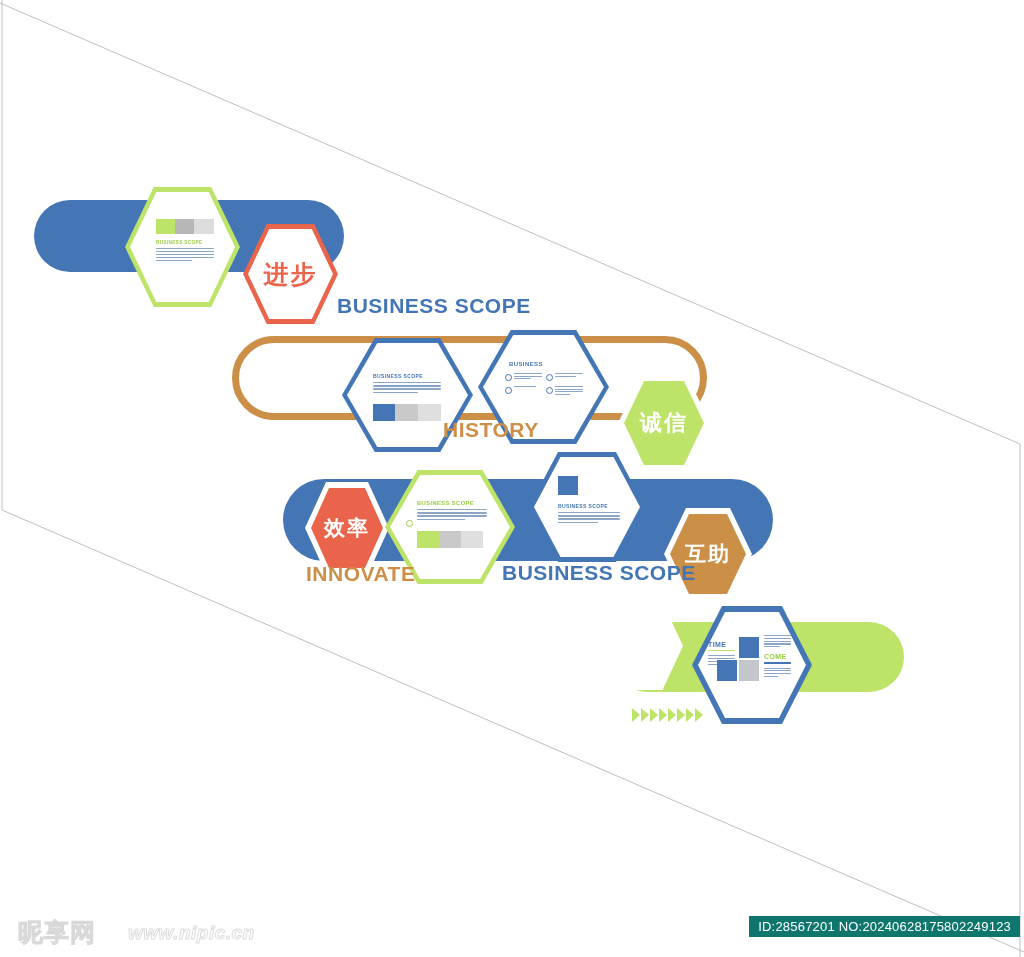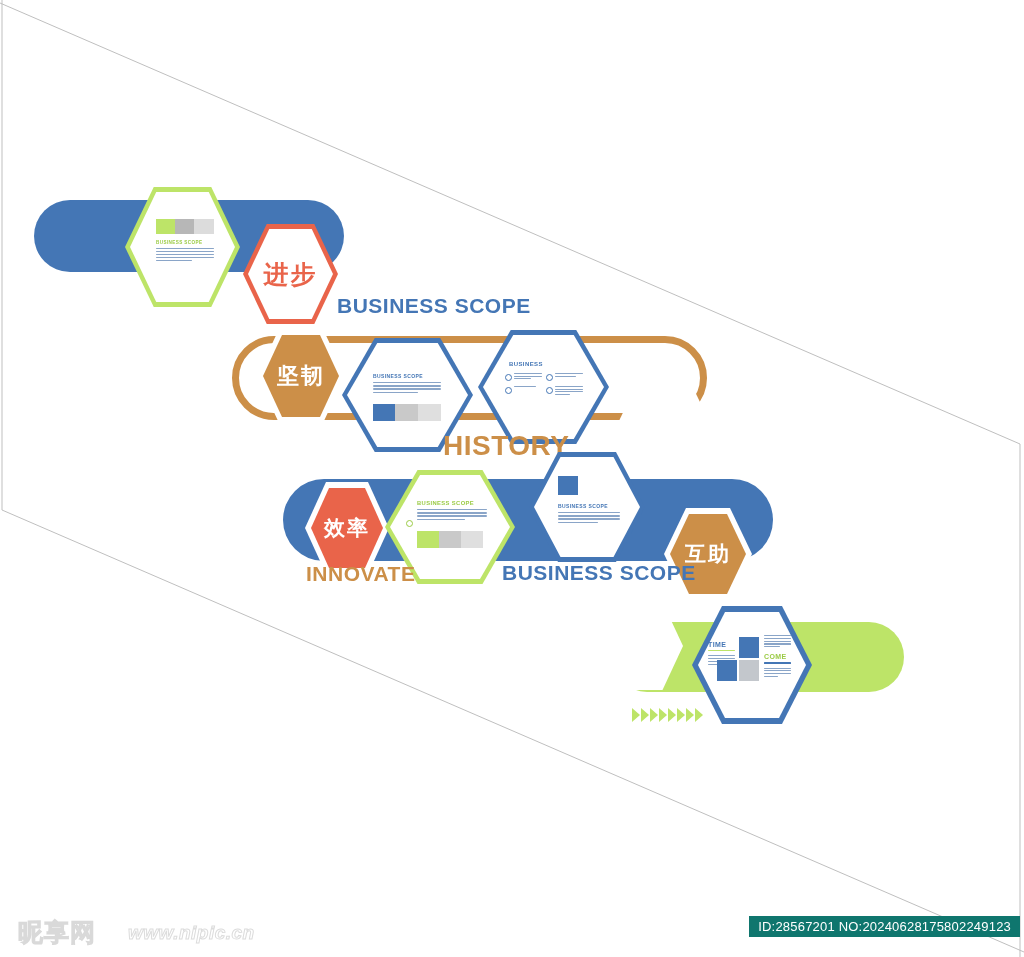--- a/index.html
+++ b/index.html
@@ -133,26 +133,20 @@
     <div class="hex-outer" style="background:#E9644A;"></div>
     <div class="hex-inner hex" style="left:5px;top:5px;right:5px;bottom:5px;background:#ffffff;">
       <span class="hex-label" style="color:#E9644A;font-size:25px;">进步</span>
     </div>
   </div>
 
   <div class="word" style="left:337px;top:294px;font-size:21px;color:#4476B5;">BUSINESS SCOPE</div>
 
   <div class="ringpill" style="left:232px;top:336px;width:475px;height:84px;border:7px solid #CC8F48;box-sizing:border-box;"></div>
 
-  <div class="hex-wrap" style="left:257px;top:317px;width:88px;height:94px;">
-    <div class="hex-outer" style="background:#ffffff;"></div>
-    <div class="hex-inner hex" style="left:6px;top:6px;right:6px;bottom:6px;background:#CC8F48;">
-      <span class="hex-label" style="font-size:22px;">坚韧</span>
-    </div>
-  </div>
 
   <div class="hex-wrap" style="left:342px;top:326px;width:131px;height:114px;">
     <div class="hex-outer" style="background:#4476B5;"></div>
     <div class="hex-inner" style="left:5px;top:5px;right:5px;bottom:5px;background:#ffffff;"></div>
     <div class="card" style="left:31px;top:35px;width:68px;">
       <div class="card-title" style="font-size:5px;color:#4476B5;">BUSINESS SCOPE</div>
       <div class="lines" style="margin-top:3px;">
         <span class="ln" style="width:68px;height:1.4px;background:#8AA5C8;margin-bottom:1.8px;"></span>
         <span class="ln" style="width:68px;height:1.4px;background:#8AA5C8;margin-bottom:1.8px;"></span>
         <span class="ln" style="width:68px;height:1.4px;background:#8AA5C8;margin-bottom:1.8px;"></span>
@@ -201,23 +195,26 @@
             <span class="tinyline" style="width:28px;height:1.2px;background:#8AA5C8;margin-bottom:1.4px;"></span>
             <span class="tinyline" style="width:15px;height:1.2px;background:#8AA5C8;"></span>
           </span>
         </div>
       </div>
     </div>
   </div>
 
   <div class="hex-wrap" style="left:618px;top:363px;width:92px;height:96px;">
     <div class="hex-outer" style="background:#ffffff;"></div>
-  </div>
-
-  <div class="word" style="left:443px;top:430px;font-size:28px;color:#CC8F48;">HISTORY</div>
+    <div class="hex-inner hex" style="left:6px;top:6px;right:6px;bottom:6px;background:#BDE468;">
+      <span class="hex-label" style="font-size:22px;">诚信</span>
+    </div>
+  </div>
+
+  <div class="word" style="left:443px;top:418px;font-size:21px;color:#CC8F48;">HISTORY</div>
 
   <div class="pill" style="left:283px;top:479px;width:490px;height:82px;background:#4476B5;"></div>
 
   <div class="hex-wrap" style="left:305px;top:470px;width:84px;height:92px;">
     <div class="hex-outer" style="background:#ffffff;"></div>
     <div class="hex-inner hex" style="left:6px;top:6px;right:6px;bottom:6px;background:#E9644A;">
       <span class="hex-label" style="font-size:21px;">效率</span>
     </div>
   </div>
 

